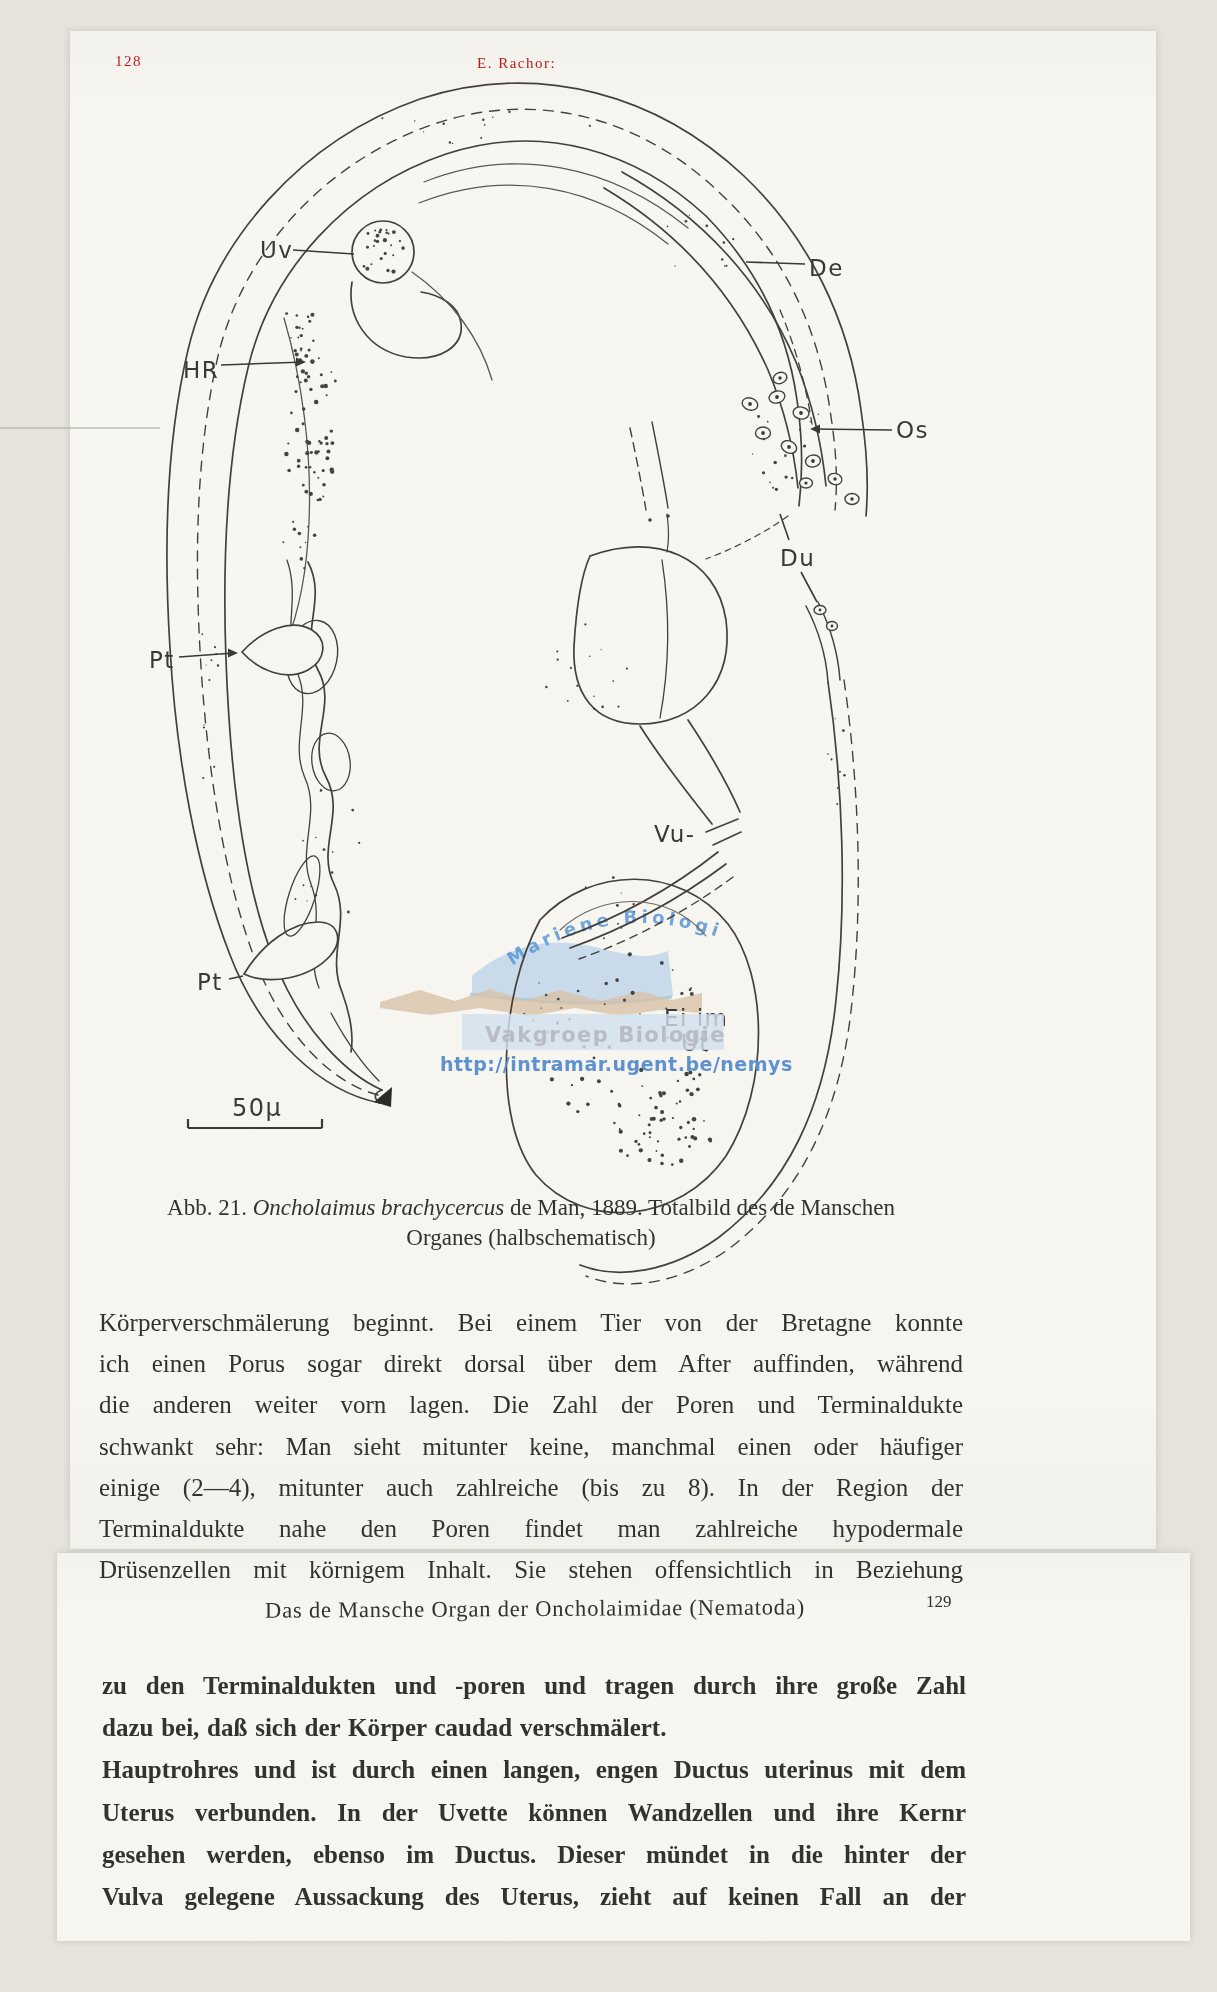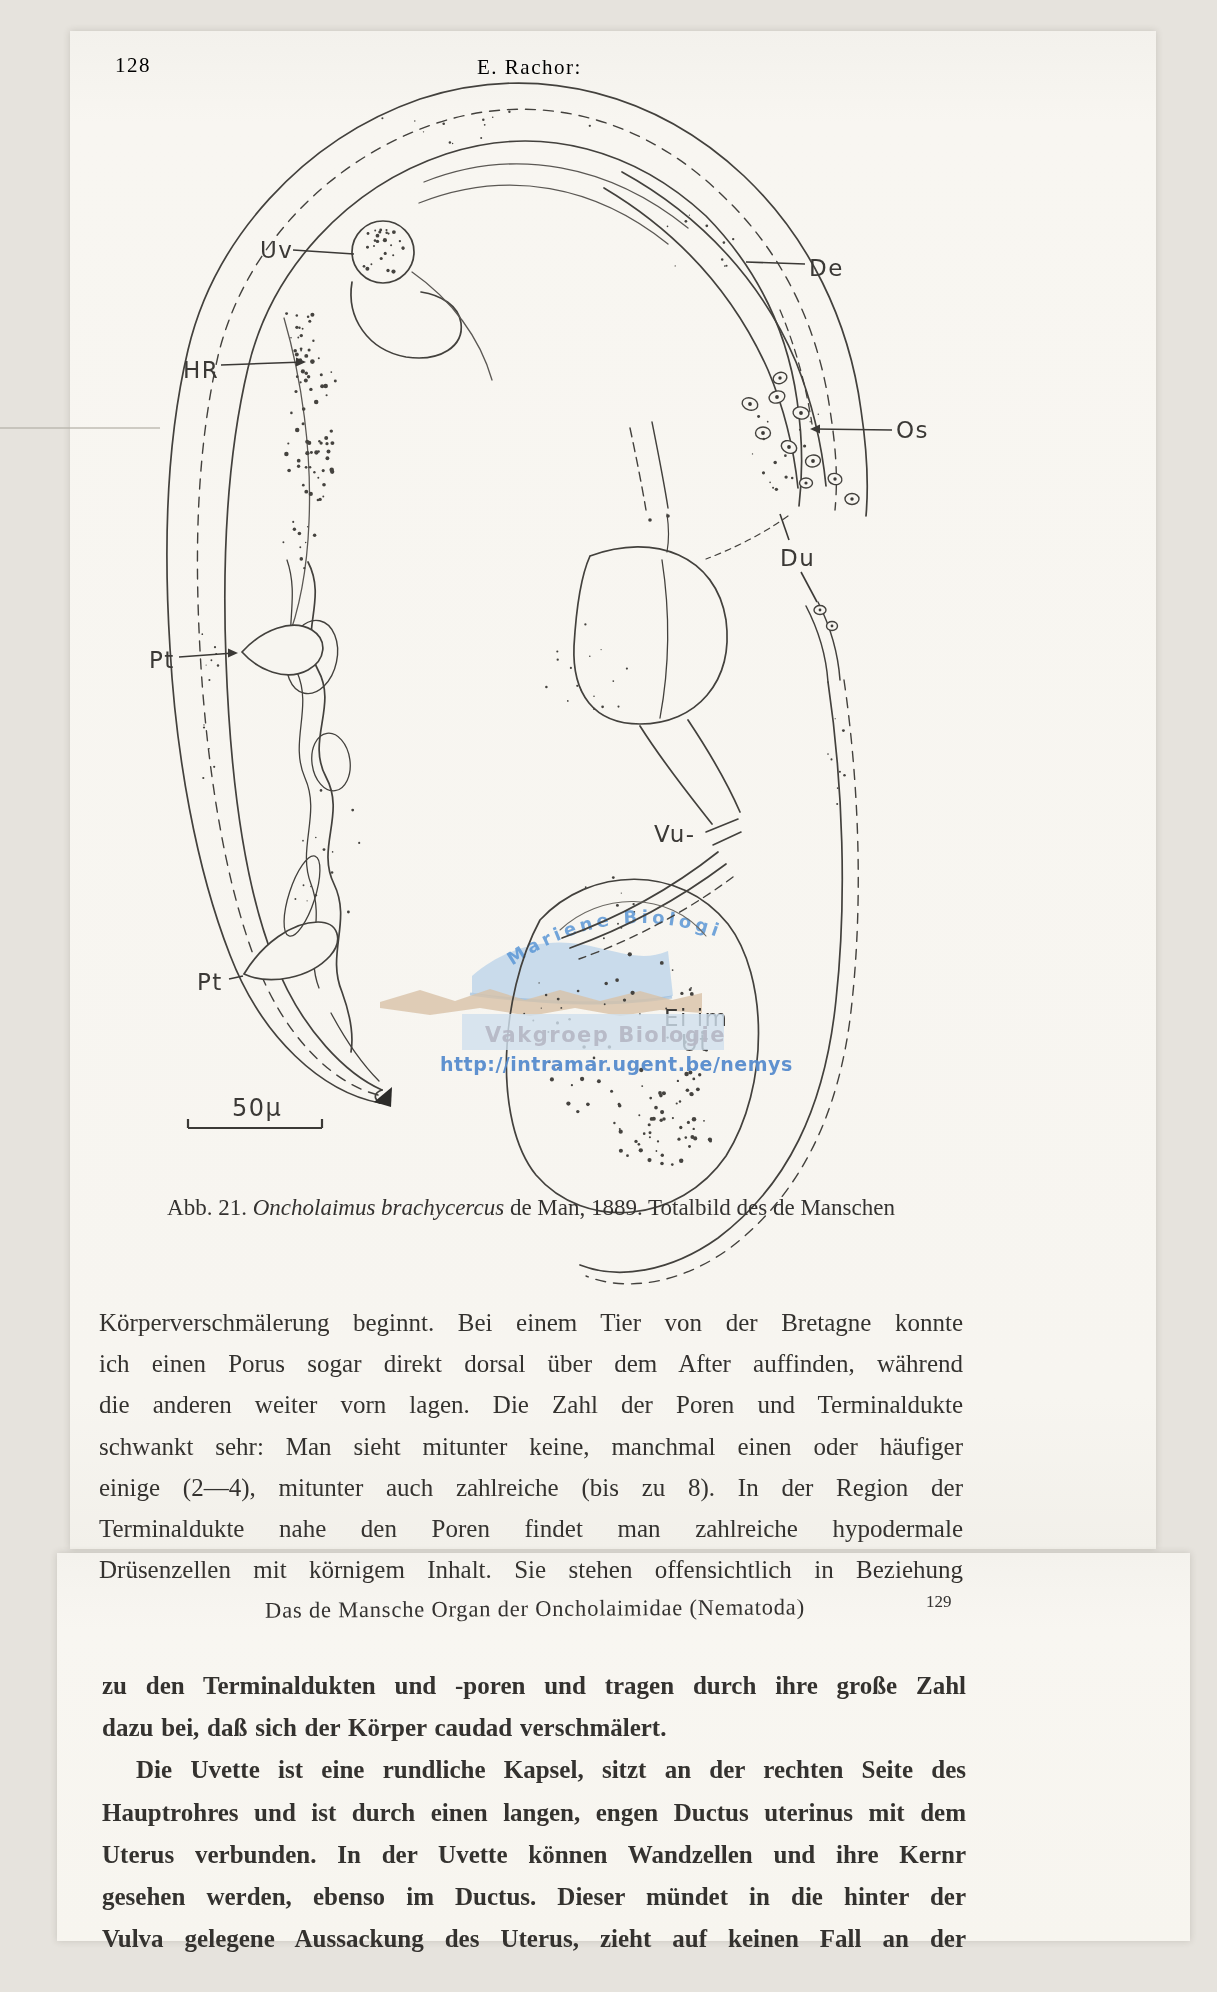--- a/index.html
+++ b/index.html
@@ -4,21 +4,21 @@
 <style>
   html,body{margin:0;padding:0;background:#d8d5cf;}
   .canvas{position:relative;width:1217px;height:1992px;background:#e6e3dd;overflow:hidden;
           font-family:"Liberation Serif",serif;color:#2f2d2a;}
   .page{position:absolute;box-shadow:0 0 7px rgba(60,55,45,.18);}
   .page1{left:70px;top:31px;width:1086px;height:1518px;
          background:linear-gradient(180deg,#f3f1ec,#f8f6f1 6%,#f7f5f0 90%,#f2f0ea);}
   .page2{left:57px;top:1553px;width:1133px;height:388px;
          background:linear-gradient(180deg,#f4f2ed,#f8f6f1 20%,#f7f5ef);}
   .artifact{position:absolute;background:#b7b3ab;opacity:.65;}
-  .hdr{position:absolute;font-size:21px;letter-spacing:1.5px;color:#000000;}
+  .hdr{position:absolute;font-size:15px;letter-spacing:1.5px;color:#b91c1c;}
   .figsvg{position:absolute;left:0;top:0;width:1217px;height:1992px;pointer-events:none;}
   .caption{position:absolute;left:100px;top:1193px;width:862px;text-align:center;
            font-size:23px;line-height:29.5px;color:#343230;}
   .caption i{font-style:italic;}
   .para{position:absolute;width:864px;font-size:25px;color:#34322f;word-spacing:1.5px;}
   .p1{left:99px;top:1298px;line-height:33.2px;}
   .p2{left:102px;top:1661px;line-height:34.2px;font-weight:bold;}
   .jline{text-align:justify;text-align-last:justify;white-space:normal;margin-top:8px;}
   .jline.flush{text-align-last:left;}
   .jline.indent{text-indent:34px;}
@@ -487,38 +487,38 @@
 
     <g>
       <rect x="462" y="1014" width="262" height="36" fill="#cfe0ee" opacity=".8"></rect>
       <text class="wm-dept" x="485" y="1042">Vakgroep Biologie</text>
       <text class="wm-url" x="440" y="1071">http://intramar.ugent.be/nemys</text>
     </g>
   </svg>
 
   <div class="caption">
     <div><span>Abb. 21. </span><i>Oncholaimus brachycercus</i><span> de Man, 1889. Totalbild des de Manschen</span></div>
+    <div>Organes (halbschematisch)</div>
   </div>
 
   <div class="para p1">
     <div class="jline">Körperverschmälerung beginnt. Bei einem Tier von der Bretagne konnte</div>
     <div class="jline">ich einen Porus sogar direkt dorsal über dem After auffinden, während</div>
     <div class="jline">die anderen weiter vorn lagen. Die Zahl der Poren und Terminaldukte</div>
     <div class="jline">schwankt sehr: Man sieht mitunter keine, manchmal einen oder häufiger</div>
     <div class="jline">einige (2—4), mitunter auch zahlreiche (bis zu 8). In der Region der</div>
     <div class="jline">Terminaldukte nahe den Poren findet man zahlreiche hypodermale</div>
     <div class="jline">Drüsenzellen mit körnigem Inhalt. Sie stehen offensichtlich in Beziehung</div>
   </div>
 
   <div class="p2hdr-title">Das de Mansche Organ der Oncholaimidae (Nematoda)</div>
   <div class="p2hdr-num">129</div>
 
   <div class="para p2">
     <div class="jline">zu den Terminaldukten und -poren und tragen durch ihre große Zahl</div>
     <div class="jline flush">dazu bei, daß sich der Körper caudad  verschmälert.</div>
-    <div class="jline indent">Die Uvette ist eine rundliche Kapsel, sitzt an der rechten Seite des</div>
     <div class="jline">Hauptrohres und ist durch einen langen, engen Ductus uterinus mit dem</div>
     <div class="jline">Uterus verbunden. In der Uvette können Wandzellen und ihre Kernr</div>
     <div class="jline">gesehen werden, ebenso im Ductus. Dieser mündet in die hinter der</div>
     <div class="jline">Vulva gelegene Aussackung des Uterus, zieht auf keinen Fall an der</div>
   </div>
 
 </div>
 
 </body></html>

